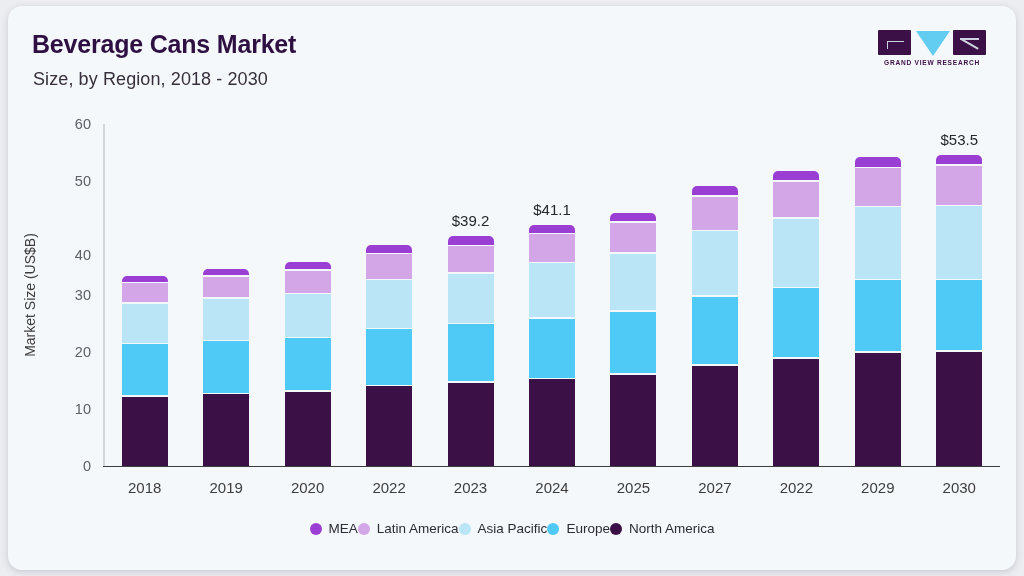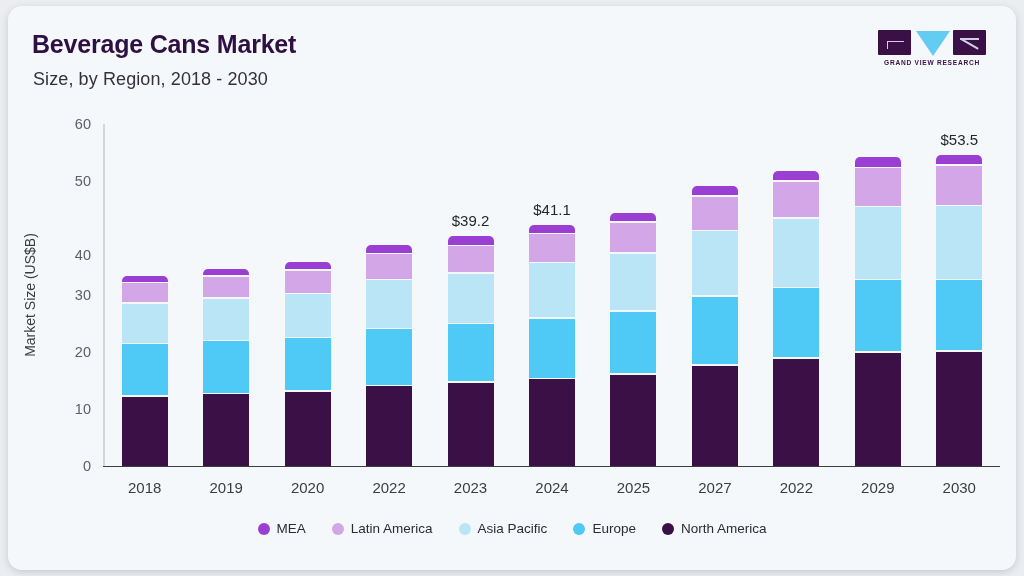--- a/index.html
+++ b/index.html
@@ -123,21 +123,21 @@
   }
   .xtick {
     position: absolute; top: 100%; left: 50%;
     transform: translateX(-50%); margin-top: 13px;
     font-size: 15px; color: #3d3d3d; white-space: nowrap;
   }
 
   
   #legend {
     position: absolute; left: 0; right: 0; top: 515px;
-    display: flex; justify-content: center; align-items: flex-start; gap: 26px;
+    display: flex; justify-content: center; align-items: flex-start; 
   }
   .legend-item { display: flex; align-items: center; gap: 7px; }
   .legend-dot { width: 12px; height: 12px; border-radius: 50%; }
   .legend-label { font-size: 13.5px; color: #2c2c33; }
 </style>
 </head>
 <body>
 
 <div id="card">
 

